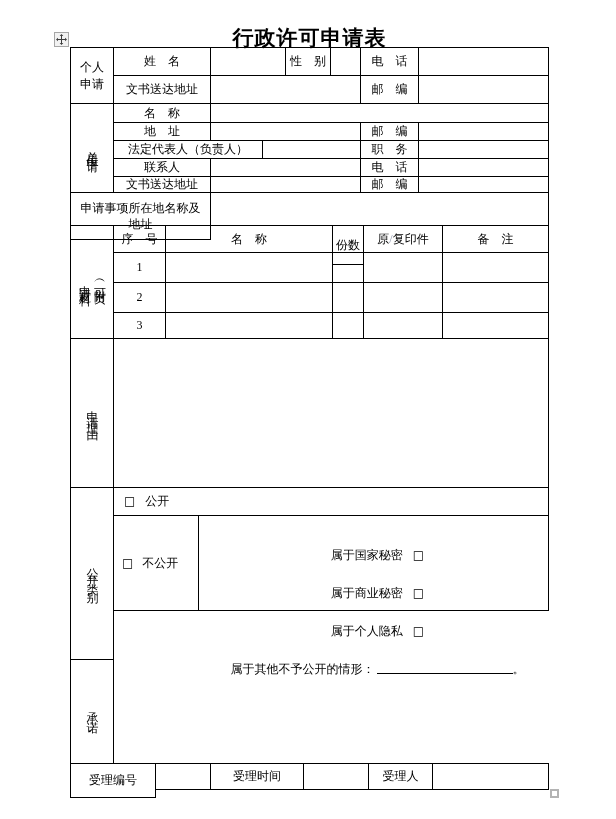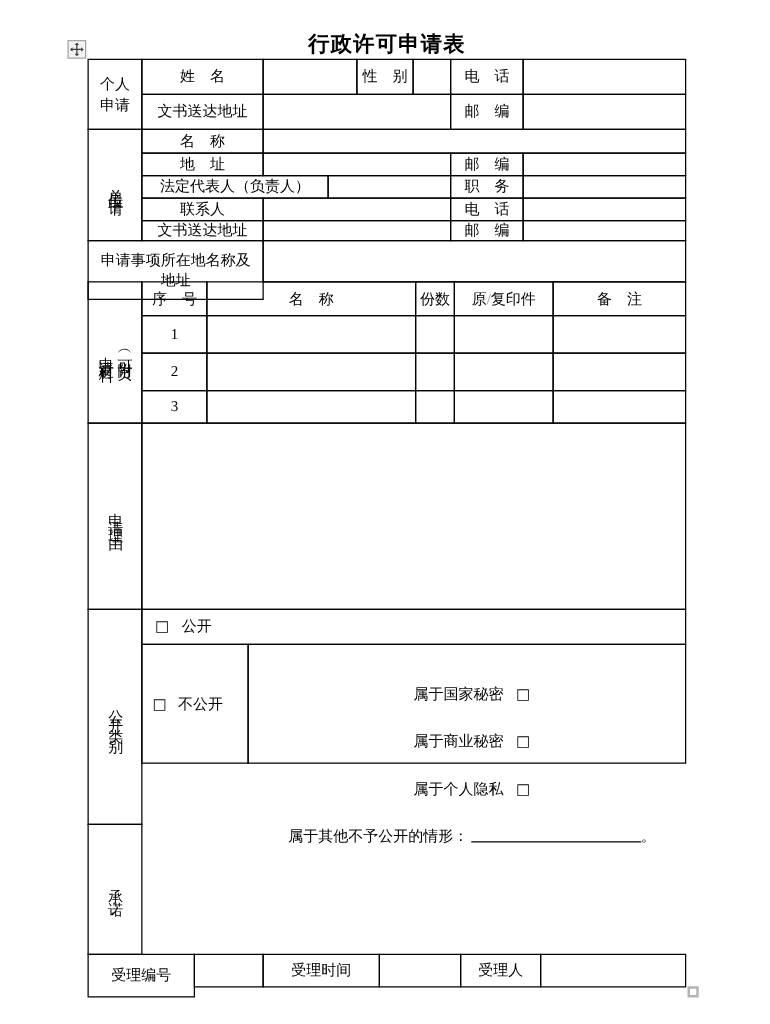--- a/index.html
+++ b/index.html
@@ -1,20 +1,20 @@
 <!DOCTYPE html>
 <html><head>
 <meta charset="utf-8">
 <style>
   * { margin:0; padding:0; box-sizing:border-box; }
   html,body { width:616px; height:819px; background:#fff; }
   body { position:relative; overflow:hidden; color:#000;
          font-family:"Liberation Serif","DejaVu Serif",serif; }
   .title { position:absolute; left:70px; top:24px; width:479px; text-align:center;
-           font-size:17px; font-weight:bold; letter-spacing:1px; }
+           font-size:21px; font-weight:bold; letter-spacing:1px; }
   .form { position:absolute; left:70px; top:47px; width:479px; height:743px; }
   .cell { position:absolute; border:1px solid #000; display:flex; align-items:center;
           justify-content:center; font-size:12px; line-height:17px; text-align:center;
           white-space:pre-line; }
   .start { justify-content:flex-start; text-align:left; }
   .blk { display:block; text-align:center; }
   .v { writing-mode:vertical-lr; text-orientation:mixed; white-space:pre-line; }
   .ls2{letter-spacing:3px;} .ls3{letter-spacing:3px;} .ls6{letter-spacing:6px;}
   .ls8{letter-spacing:8px;} .ls10{letter-spacing:10px;}
   .box { font-family:"DejaVu Sans",sans-serif; font-size:12px; }
@@ -86,21 +86,21 @@
   <div class="cell" style="left:348px;top:129px;width:131px;height:17px"></div>
 
   <div class="cell" style="left:0;top:145px;width:141px;height:48px;line-height:16px">申请事项所在地名称及
 地址</div>
   <div class="cell" style="left:140px;top:145px;width:339px;height:34px"></div>
 
   <div class="cell" style="left:0;top:178px;width:44px;height:114px"><span class="v ls2 mlabel">申请材料
 （可附页）</span></div>
   <div class="cell" style="left:43px;top:178px;width:53px;height:28px">序　号</div>
   <div class="cell" style="left:95px;top:178px;width:168px;height:28px">名　称</div>
-  <div class="cell" style="left:262px;top:178px;width:32px;height:28px">份数</div>
+  <div class="cell" style="left:262px;top:178px;width:32px;height:40px">份数</div>
   <div class="cell" style="left:293px;top:178px;width:80px;height:28px"><span>原</span><span class="slash">/</span><span>复印件</span></div>
   <div class="cell" style="left:372px;top:178px;width:107px;height:28px">备　注</div>
 
   <div class="cell" style="left:43px;top:205px;width:53px;height:31px">1</div>
   <div class="cell" style="left:95px;top:205px;width:168px;height:31px"></div>
   <div class="cell" style="left:262px;top:205px;width:32px;height:31px"></div>
   <div class="cell" style="left:293px;top:205px;width:80px;height:31px"></div>
   <div class="cell" style="left:372px;top:205px;width:107px;height:31px"></div>
 
   <div class="cell" style="left:43px;top:235px;width:53px;height:31px">2</div>

